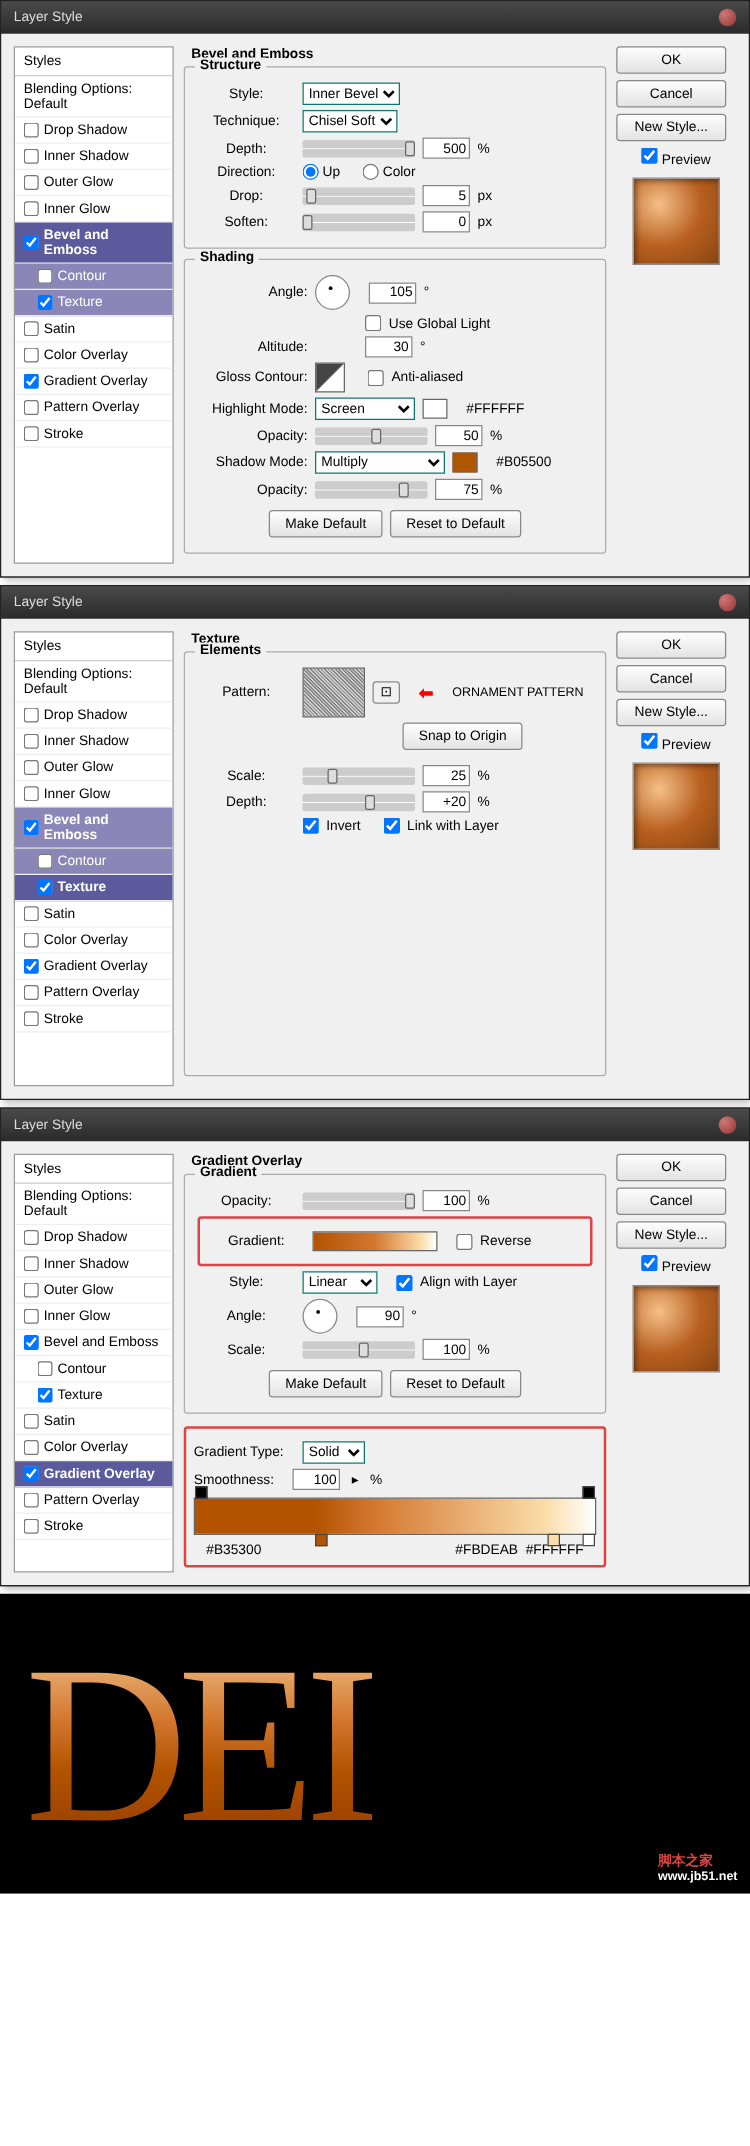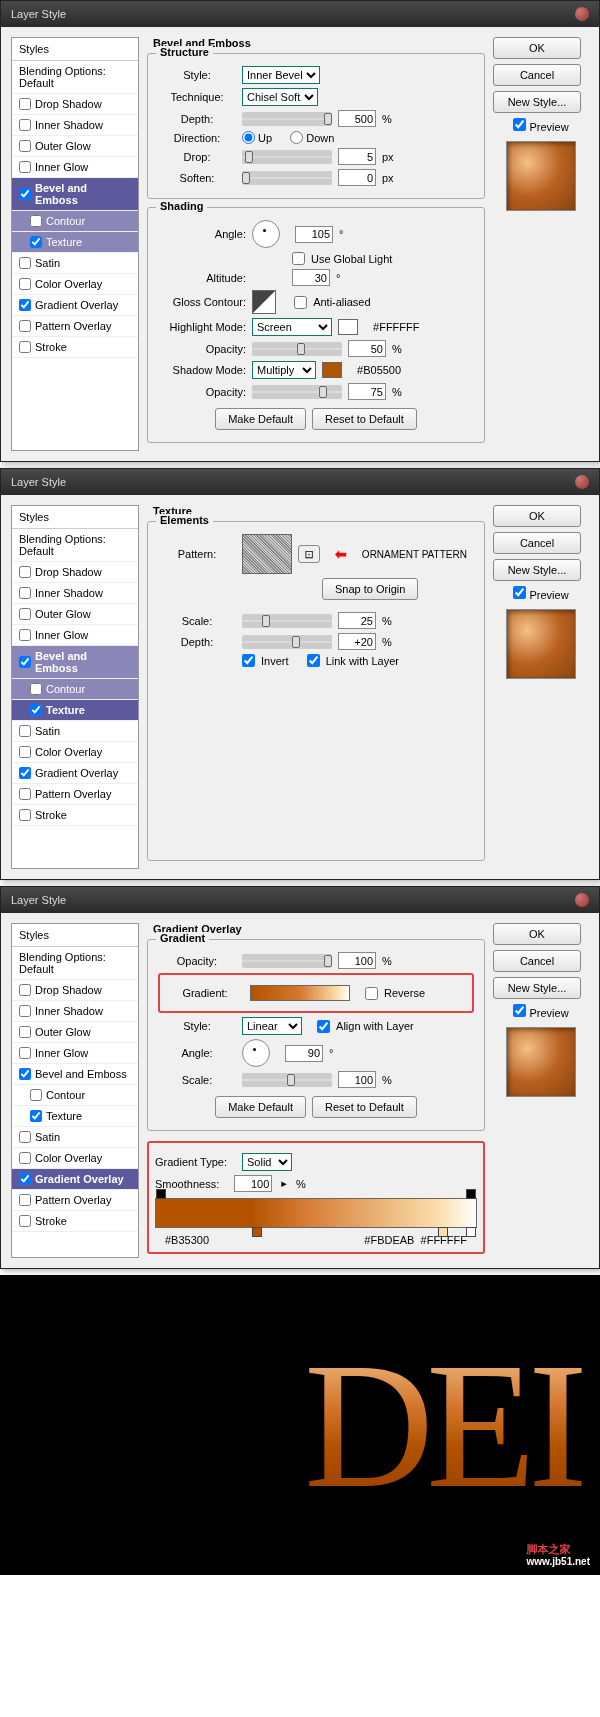--- a/index.html
+++ b/index.html
@@ -34,21 +34,21 @@
 .dial::after{content:"";position:absolute;width:3px;height:3px;background:#000;border-radius:50%;top:8px;left:10px}
 .contour{width:24px;height:24px;border:1px solid #666;background:linear-gradient(135deg,#444 0%,#444 48%,#fff 52%,#fff 100%)}
 .pattern{width:50px;height:40px;border:1px solid #666;background:repeating-linear-gradient(45deg,#888,#888 1px,#ccc 1px,#ccc 2px)}
 .sq{width:22px;height:18px;border:1px solid #888;border-radius:3px;background:#f0f0f0;text-align:center;line-height:16px;cursor:pointer}
 .red-arrow{color:red;font-size:14px;font-weight:bold}
 .grad-group{border:2px solid #d44;border-radius:3px;padding:6px;margin:4px 0}
 .grad-bar{width:100%;height:30px;border:1px solid #666;background:linear-gradient(90deg,#b35300 0%,#b35300 30%,#d47830 45%,#fbdeab 88%,#ffffff 100%);position:relative;margin:6px 0}
 .grad-stop{position:absolute;bottom:-10px;width:10px;height:10px;border:1px solid #444;background:#fff}
 .grad-stop.top{bottom:auto;top:-10px;background:#000}
 .grad-preview{width:100px;height:16px;border:1px solid #666;background:linear-gradient(90deg,#b35300,#d47830 50%,#fbdeab 88%,#fff)}
-.result{height:300px;background:#000;position:relative;display:flex;align-items:center;justify-content:flex-end;overflow:hidden}
+.result{height:240px;background:#000;position:relative;display:flex;align-items:center;justify-content:flex-start;overflow:hidden}
 .result-text{font-family:Georgia,serif;font-size:180px;font-weight:400;background:linear-gradient(180deg,#fbdeab 0%,#d47830 40%,#b35300 60%,#8a3500 100%);-webkit-background-clip:text;background-clip:text;color:transparent;filter:drop-shadow(2px 2px 3px rgba(0,0,0,0.8));letter-spacing:-8px;padding:0 20px}
 .watermark{position:absolute;bottom:8px;right:10px;color:#d44;font-size:20px;font-weight:bold;font-family:SimSun,serif}
 .watermark .url{display:block;color:#fff;font-size:10px;font-weight:bold;font-family:Arial;margin-top:-2px}
 .radio-pair{display:inline-flex;align-items:center;gap:3px}
 .color-codes{display:flex;justify-content:space-between;padding:0 10px;font-size:10px}
 </style>
 </head>
 <body>
 
 <div class="dialog">
@@ -130,21 +130,21 @@
               <div class="thumb" style="left:82px"></div>
             </div>
             <input type="text" value="500" style="">
             <span>%</span>
           </div>
         <div class="row"><span class="lbl">Direction:</span><span class="radio-pair">
               <input type="radio" checked="" style="">
               <span>Up</span>
             </span>&nbsp;&nbsp;<span class="radio-pair">
               <input type="radio" style="">
-              <span>Down</span>
+              <span>Color</span>
             </span></div>
         <div class="row">
             <span class="lbl">Drop:</span>
             <div class="slider">
               <div class="thumb" style="left:3px"></div>
             </div>
             <input type="text" value="5" style="">
             <span>px</span>
           </div>
         <div class="row">
@@ -174,21 +174,21 @@
         <div class="row"><span class="lbl2">Gloss Contour:</span><div class="contour"></div>&nbsp;&nbsp;<input type="checkbox" style=""><span>Anti-aliased</span></div>
         <div class="row"><span class="lbl2">Highlight Mode:</span><select style="width:80px"><option>Screen</option></select><div class="swatch" style="background:#fff"></div>&nbsp;<span>#FFFFFF</span></div>
         <div class="row">
             <span class="lbl2">Opacity:</span>
             <div class="slider">
               <div class="thumb" style="left:45px"></div>
             </div>
             <input type="text" value="50" style="">
             <span>%</span>
           </div>
-        <div class="row"><span class="lbl2">Shadow Mode:</span><select style="width:64px"><option>Multiply</option></select><div class="swatch" style="background:#B05500"></div>&nbsp;<span>#B05500</span></div>
+        <div class="row"><span class="lbl2">Shadow Mode:</span><select style="width:104px"><option>Multiply</option></select><div class="swatch" style="background:#B05500"></div>&nbsp;<span>#B05500</span></div>
         <div class="row">
             <span class="lbl2">Opacity:</span>
             <div class="slider">
               <div class="thumb" style="left:67px"></div>
             </div>
             <input type="text" value="75" style="">
             <span>%</span>
           </div>
         <div class="row" style="justify-content:center;margin-top:8px">
           <button class="btn">Make Default</button>

